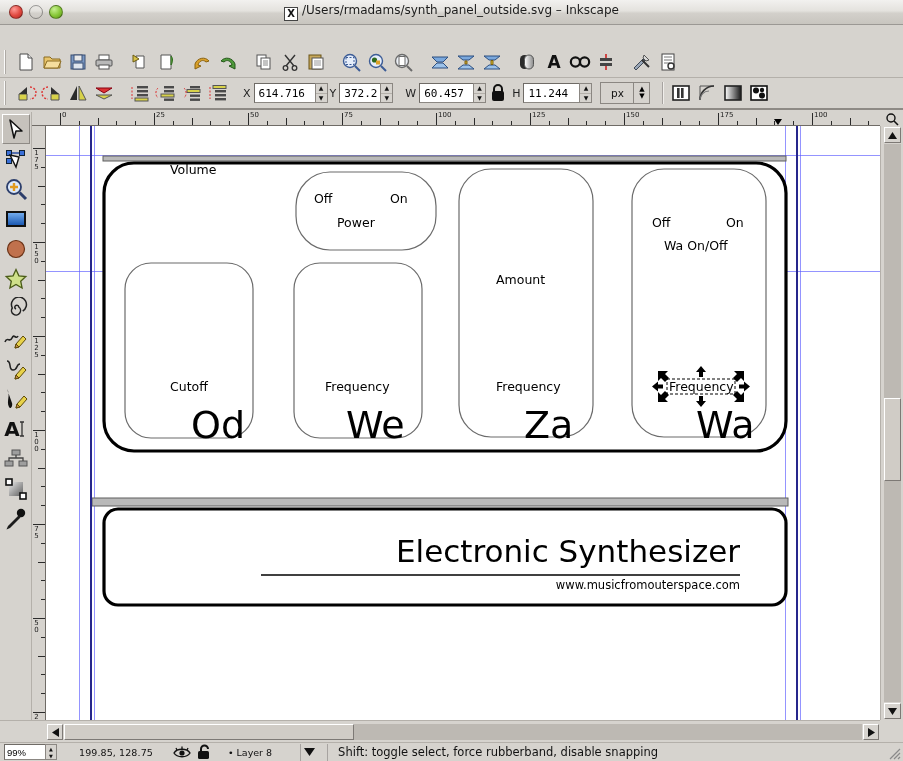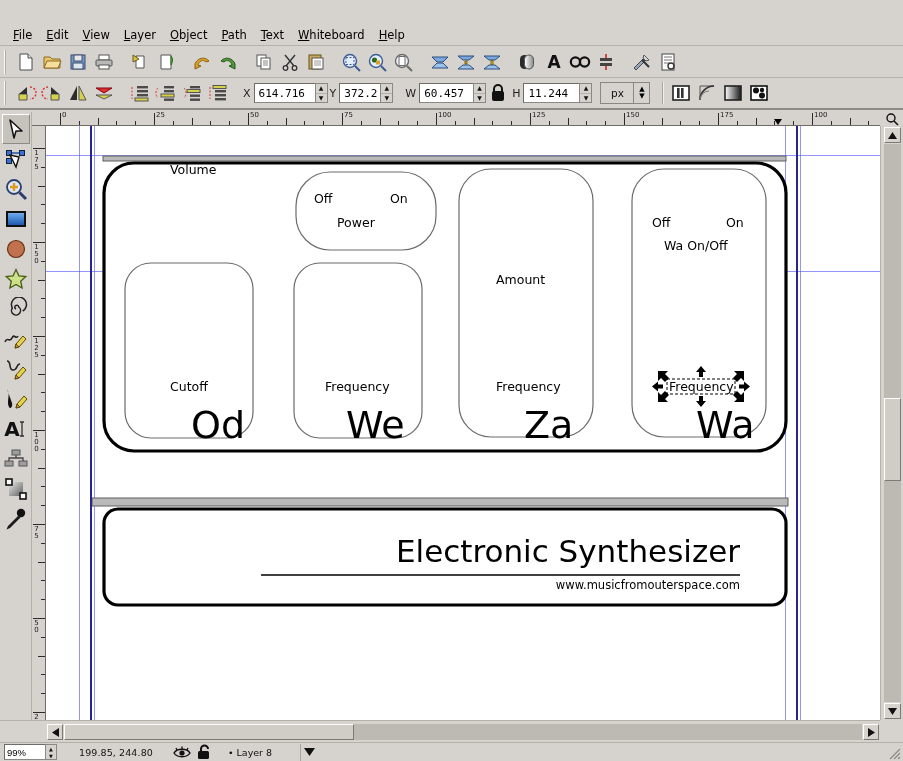--- a/index.html
+++ b/index.html
@@ -228,32 +228,31 @@
   }
 
   
   .lbl { font-family: "DejaVu Sans", sans-serif; fill: #000; }
 </style>
 </head>
 <body>
 
 <div id="app">
 
-
-  <div class="menubar">
-    <div class="menuitem"><u>F</u>ile</div>
-    <div class="menuitem"><u>E</u>dit</div>
-    <div class="menuitem"><u>V</u>iew</div>
-    <div class="menuitem"><u>L</u>ayer</div>
-    <div class="menuitem"><u>O</u>bject</div>
-    <div class="menuitem"><u>P</u>ath</div>
-    <div class="menuitem"><u>T</u>ext</div>
-    <div class="menuitem"><u>W</u>hiteboard</div>
-    <div class="menuitem"><u>H</u>elp</div>
+  <div class="titlebar">
+    <div class="wbtns">
+      <div class="wbtn red"></div>
+      <div class="wbtn amber"></div>
+      <div class="wbtn green"></div>
+    </div>
+    <div class="title-center">
+      <span class="xlogo">X</span><span>/Users/rmadams/synth_panel_outside.svg – Inkscape</span>
+    </div>
   </div>
+
 
   <div class="toolbar" id="toolbar1">
     <div class="grip"></div>
 
     <div class="tbtn">
       <svg width="20" height="20" viewBox="0 0 20 20">
           <path d="M4 2h8l4 4v12H4z" fill="#fff" stroke="#4a4a4a"></path>
           <path d="M12 2v4h4" fill="#e8e8e8" stroke="#4a4a4a"></path>
         </svg>
     </div>
@@ -932,21 +931,21 @@
 
   <div class="statusbar">
     <div class="zoomfield">
       <input value="99%" style="">
       <div class="zoomspin">
           <div>▲</div>
           <div>▼</div>
         </div>
     </div>
 
-    <div class="coords">199.85, 244.80</div>
+    <div class="coords">199.85, 128.75</div>
 
     <span style="margin-left:20px">
       <svg width="18" height="14" viewBox="0 0 18 14">
           <path d="M1 8c3-5 13-5 16 0-3 5-13 5-16 0z" fill="none" stroke="#111" stroke-width="1.4"></path>
           <circle cx="9" cy="8" r="2.6" fill="#111"></circle>
           <path d="M3 3l1 2M9 1.5V4M15 3l-1 2" stroke="#111" stroke-width="1.3"></path>
         </svg>
     </span>
     <span style="margin-left:6px">
       <svg width="15" height="16" viewBox="0 0 15 16">
@@ -957,20 +956,21 @@
 
     <div class="layerbox">
       <span class="layername"><span>•</span><span style="margin-left:3px">Layer 8</span></span>
       <div class="layerarrow">
         <svg width="11" height="8" viewBox="0 0 11 8">
             <path d="M0 0h11L5.5 8z" fill="#111"></path>
           </svg>
       </div>
     </div>
 
+    <div class="statusmsg">Shift: toggle select, force rubberband, disable snapping</div>
 
     <span class="resizegrip">
       <svg width="14" height="14" viewBox="0 0 14 14">
           <path d="M13 3L3 13M13 7L7 13M13 11l-2 2" stroke="#8a8a8a" stroke-width="1.2"></path>
         </svg>
     </span>
   </div>
 
 </div>
 

